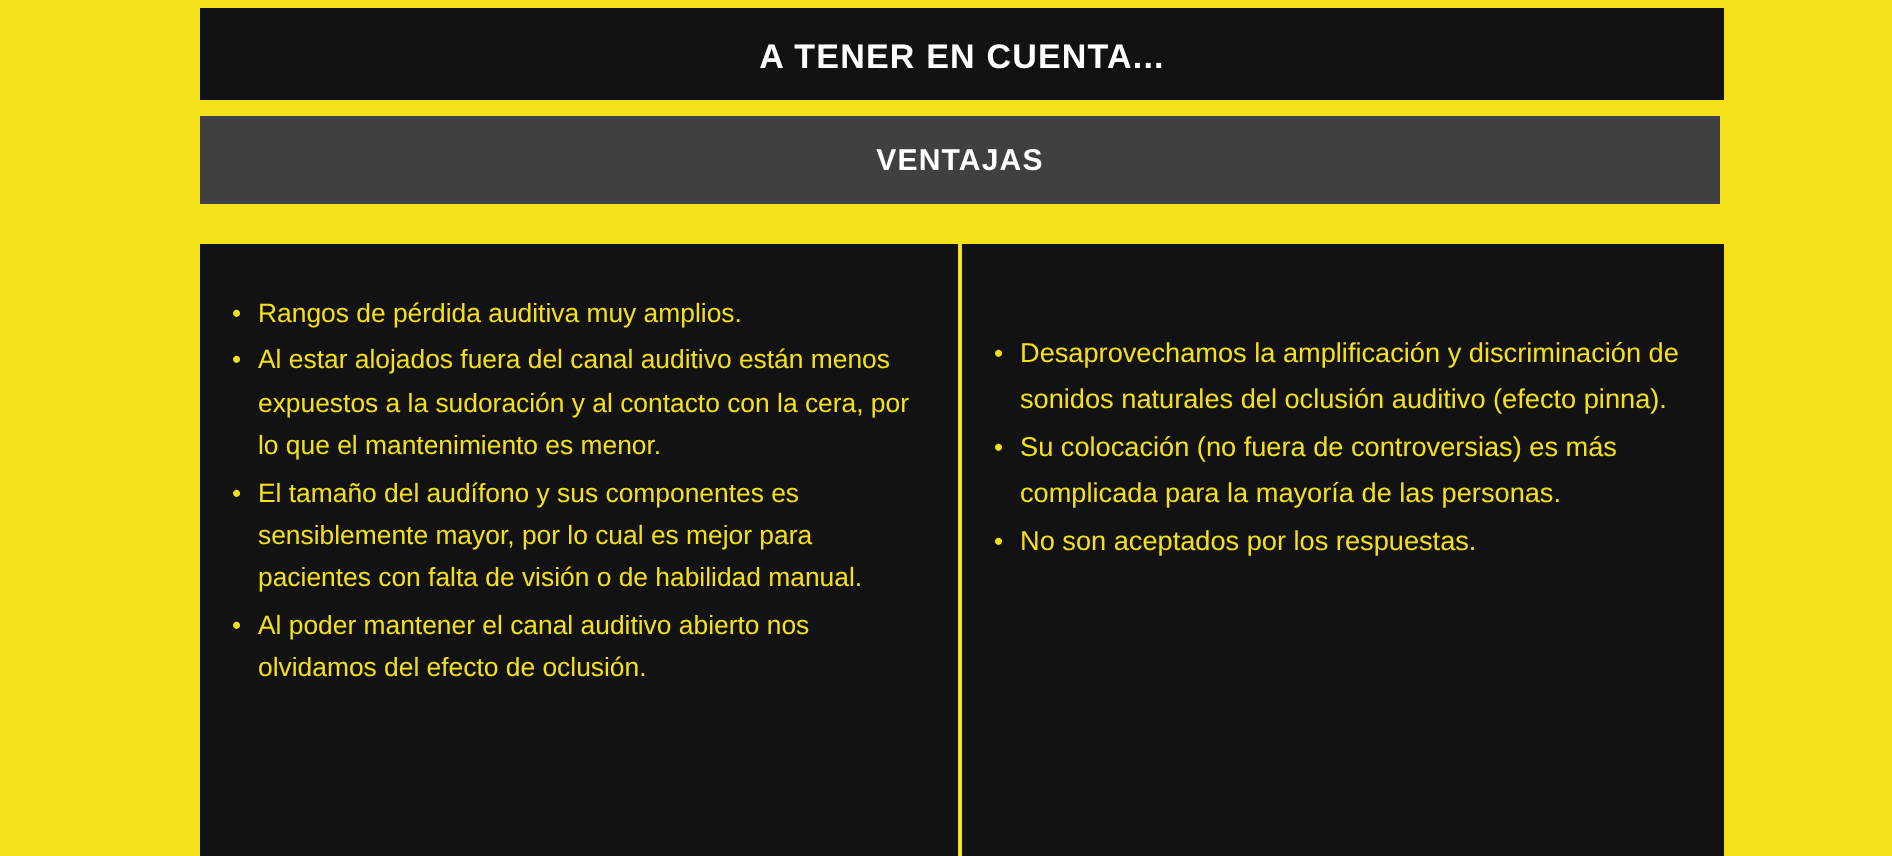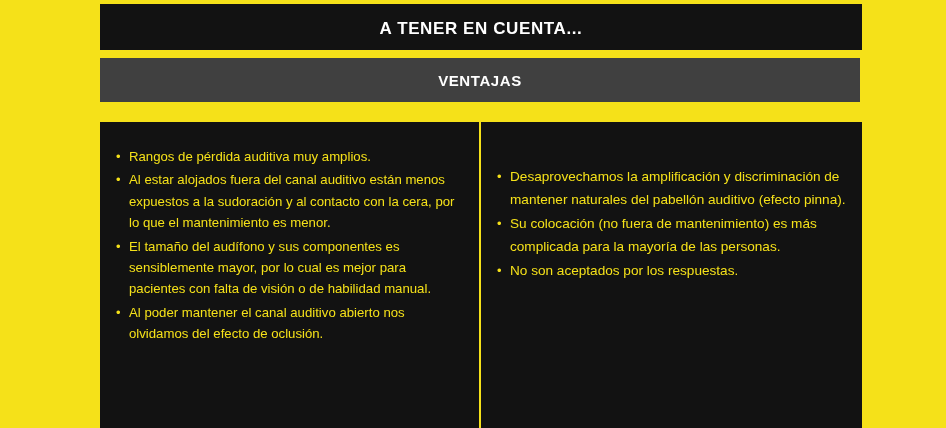--- a/index.html
+++ b/index.html
@@ -143,21 +143,21 @@
       <div class="body-cell left">
         <ul class="bullets">
           <li>Rangos de pérdida auditiva muy amplios.</li>
           <li>Al estar alojados fuera del canal auditivo están menos expuestos a la sudoración y al contacto con la cera, por lo que el mantenimiento es menor.</li>
           <li>El tamaño del audífono y sus componentes es sensiblemente mayor, por lo cual es mejor para pacientes con falta de visión o de habilidad manual.</li>
           <li>Al poder mantener el canal auditivo abierto nos olvidamos del efecto de oclusión.</li>
         </ul>
       </div>
       <div class="body-cell right">
         <ul class="bullets">
-          <li>Desaprovechamos la amplificación y discriminación de mantener naturales del pabellón auditivo (efecto pinna).</li>
-          <li>Su colocación (no fuera de mantenimiento) es más complicada para la mayoría de las personas.</li>
+          <li>Desaprovechamos la amplificación y discriminación de sonidos naturales del oclusión auditivo (efecto pinna).</li>
+          <li>Su colocación (no fuera de controversias) es más complicada para la mayoría de las personas.</li>
           <li>No son aceptados por los respuestas.</li>
         </ul>
       </div>
     </div>
 
   </div>
 </div>
 
 </body></html>

